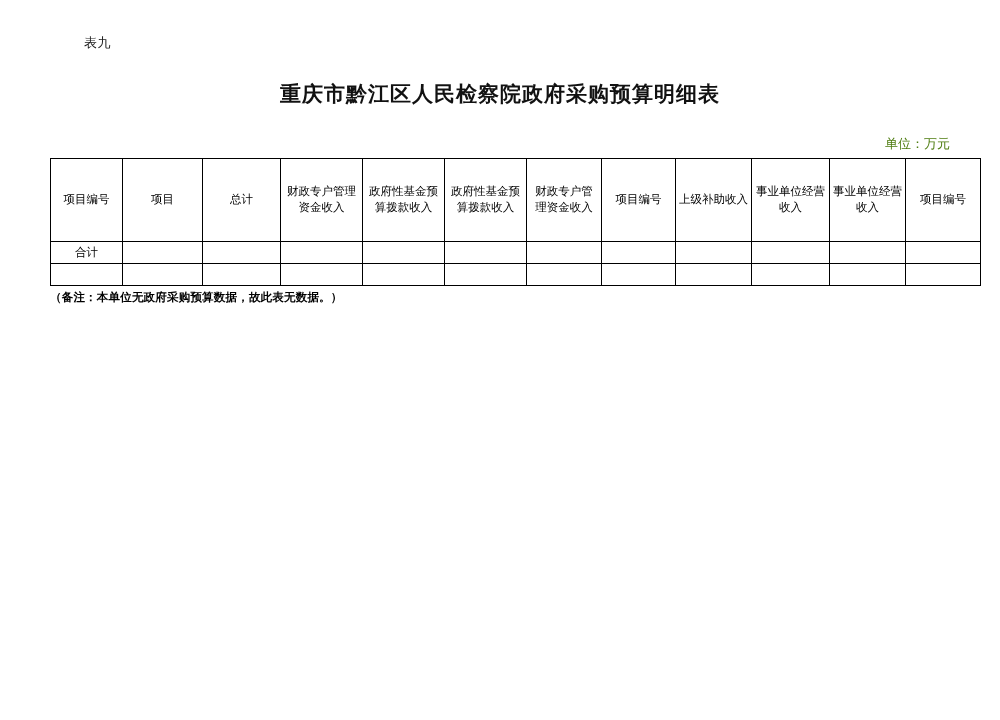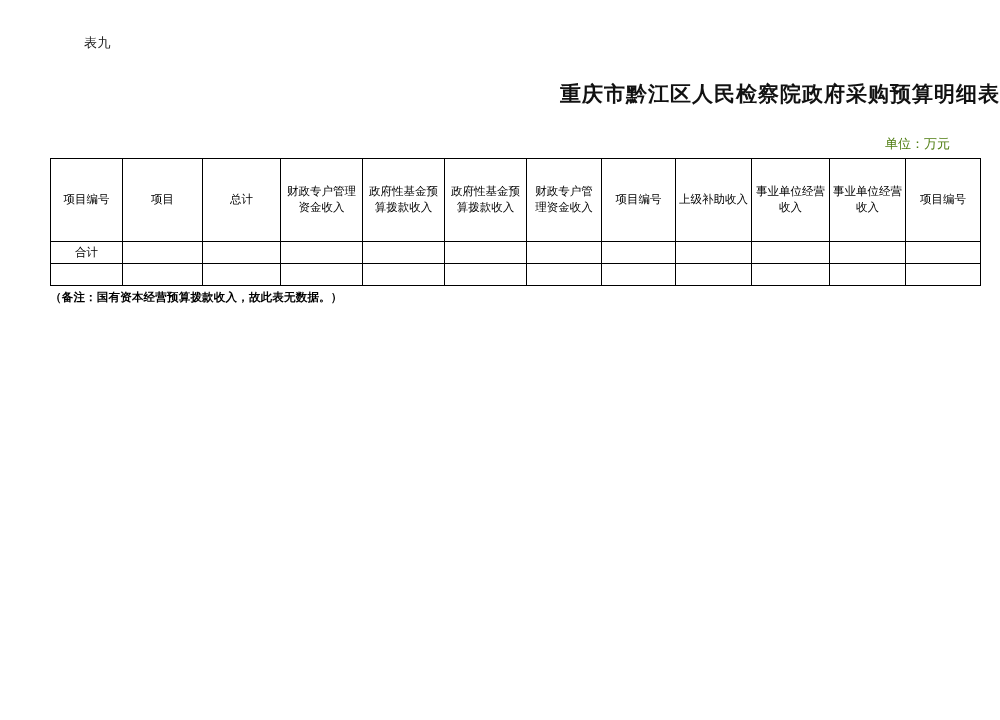--- a/index.html
+++ b/index.html
@@ -27,21 +27,21 @@
     font-size: 13px;
     color: #1a1a1a;
     letter-spacing: 0.5px;
     margin-left: 34px;
   }
   .doc-title {
     position: absolute;
     left: 0;
     right: 0;
     top: 80px;
-    text-align: right;
+    text-align: center;
     font-size: 21px;
     font-weight: bold;
     color: #111111;
     letter-spacing: 1px;
   }
   .unit-line {
     position: absolute;
     right: 50px;
     top: 135px;
     font-size: 13px;
@@ -160,15 +160,15 @@
           <td></td>
           <td></td>
           <td></td>
           <td></td>
           <td></td>
         </tr>
       </tbody>
     </table>
   </div>
 
-  <div class="note">（备注：国有资本经营预算拨款收入，故此表无数据。）</div>
+  <div class="note">（备注：本单位无政府采购预算数据，故此表无数据。）</div>
 
 </div>
 
 </body></html>

